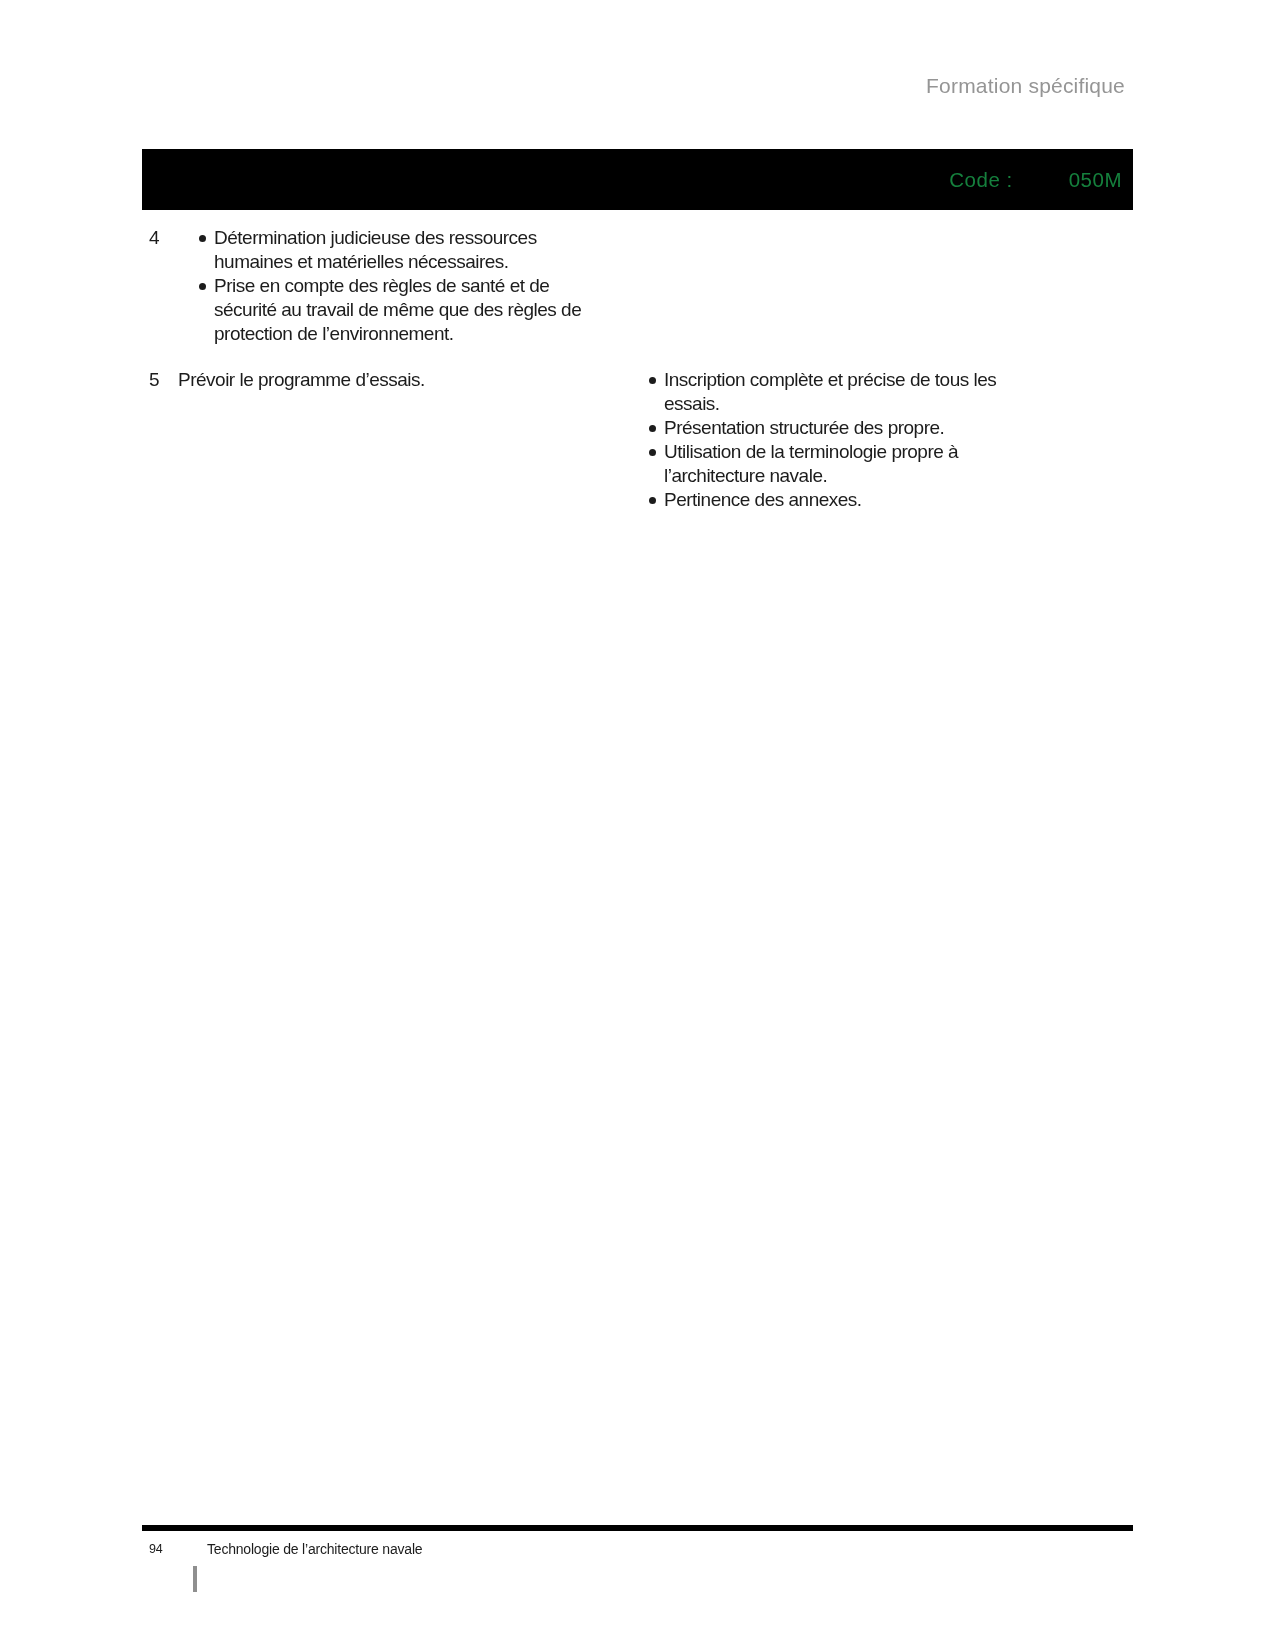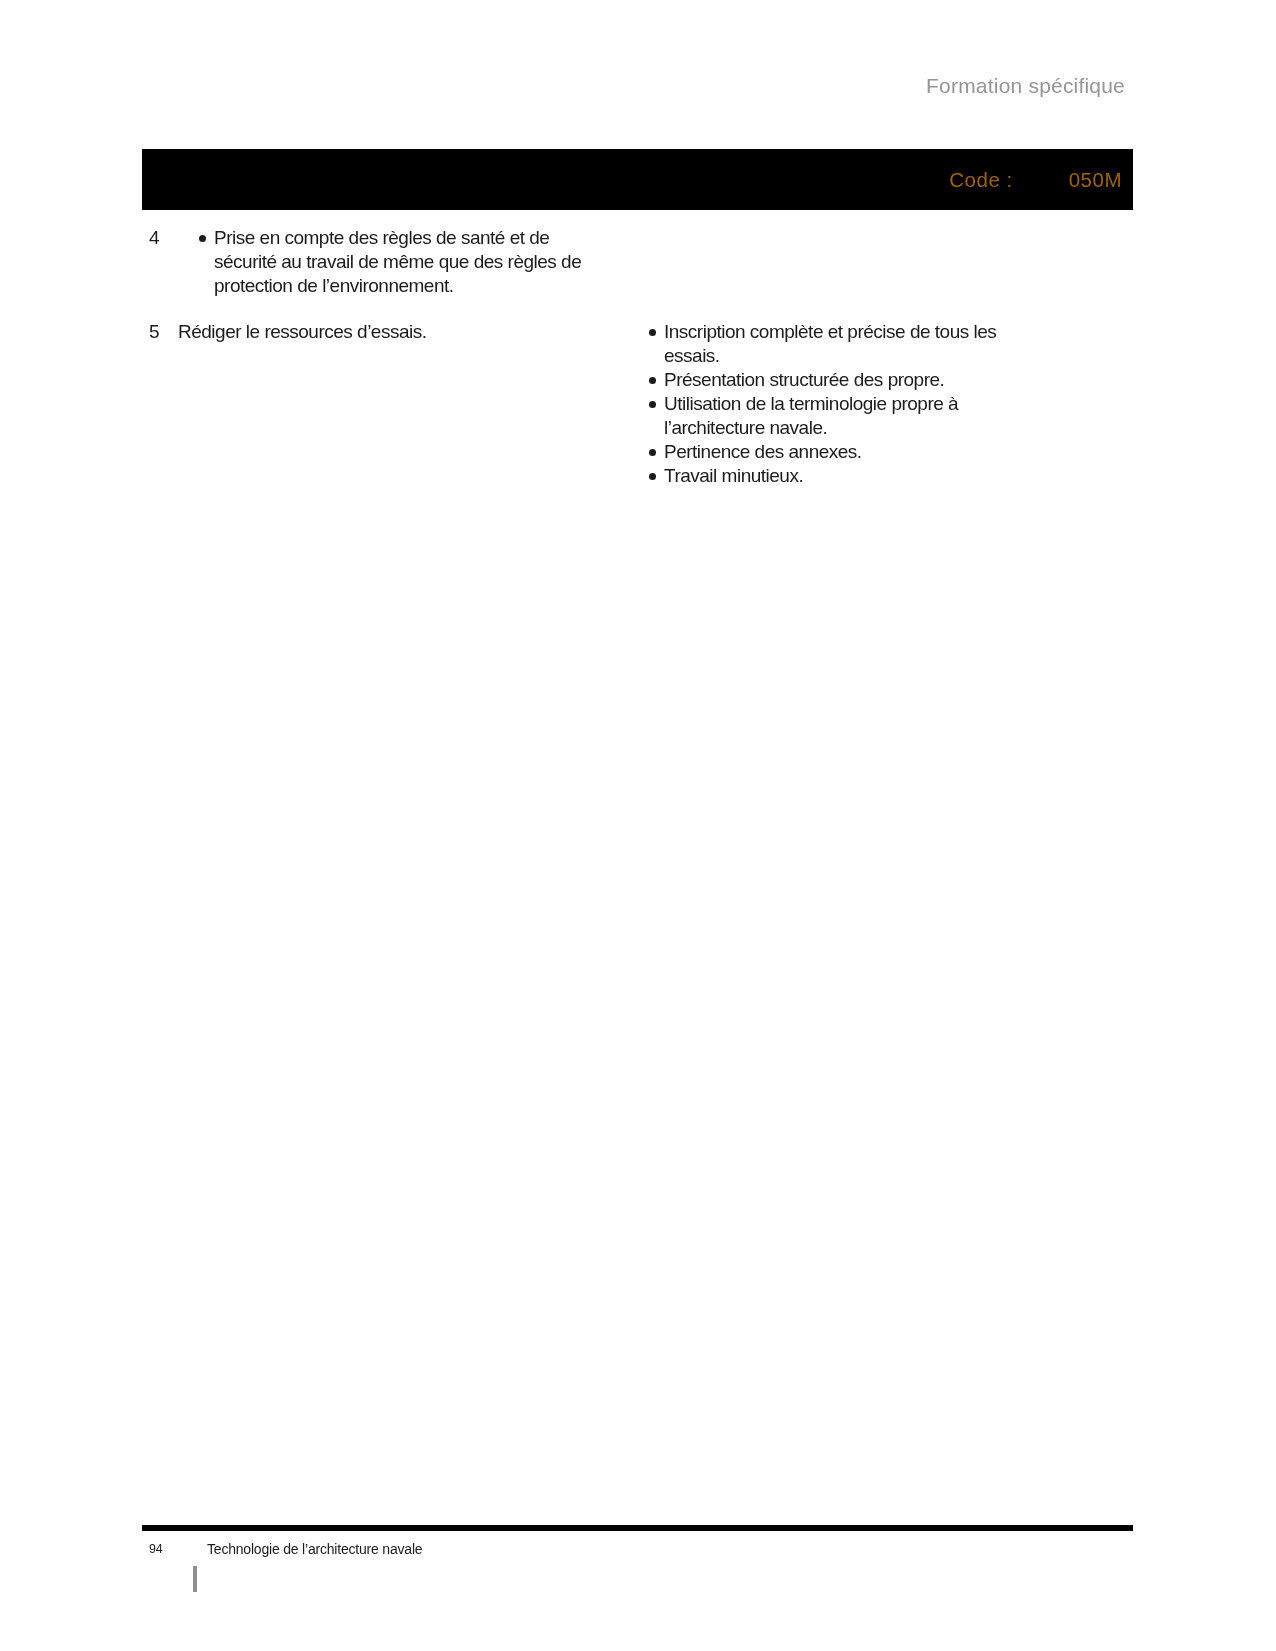--- a/index.html
+++ b/index.html
@@ -28,21 +28,21 @@
     letter-spacing: 0.2px;
   }
   
   .code-bar {
     position: absolute;
     left: 142px;
     top: 149px;
     width: 991px;
     height: 61px;
     background: #000000;
-    color: #a16207;
+    color: #15803d;
     display: flex;
     align-items: center;
     justify-content: flex-end;
     padding-right: 11px;
     font-size: 20.5px;
     letter-spacing: 0.5px;
   }
   .code-value { margin-left: 56px; }
   
   .content {
@@ -133,53 +133,54 @@
     <span class="code-value">050M</span>
   </div>
 
   <div class="content">
 
     <div class="comp-row row-4">
       <div class="num">4</div>
       <ul class="criteria">
         <li>
           <span class="dot"></span>
+          <span class="crit-text">Détermination judicieuse des ressources
+humaines et matérielles nécessaires.</span>
+        </li>
+        <li>
+          <span class="dot"></span>
           <span class="crit-text">Prise en compte des règles de santé et de
 sécurité au travail de même que des règles de
 protection de l’environnement.</span>
         </li>
       </ul>
     </div>
 
     <div class="comp-row row-5">
       <div class="num">5</div>
-      <div class="element">Rédiger le ressources d’essais.</div>
+      <div class="element">Prévoir le programme d’essais.</div>
       <ul class="criteria">
         <li>
           <span class="dot"></span>
           <span class="crit-text">Inscription complète et précise de tous les
 essais.</span>
         </li>
         <li>
           <span class="dot"></span>
           <span class="crit-text">Présentation structurée des propre.</span>
         </li>
         <li>
           <span class="dot"></span>
           <span class="crit-text">Utilisation de la terminologie propre à
 l’architecture navale.</span>
         </li>
         <li>
           <span class="dot"></span>
           <span class="crit-text">Pertinence des annexes.</span>
         </li>
-        <li>
-          <span class="dot"></span>
-          <span class="crit-text">Travail minutieux.</span>
-        </li>
       </ul>
     </div>
 
   </div>
 
   <div class="footer-rule"></div>
 
   <div class="page-number">94</div>
 
   <div class="footer-title">Technologie de l’architecture navale</div>

